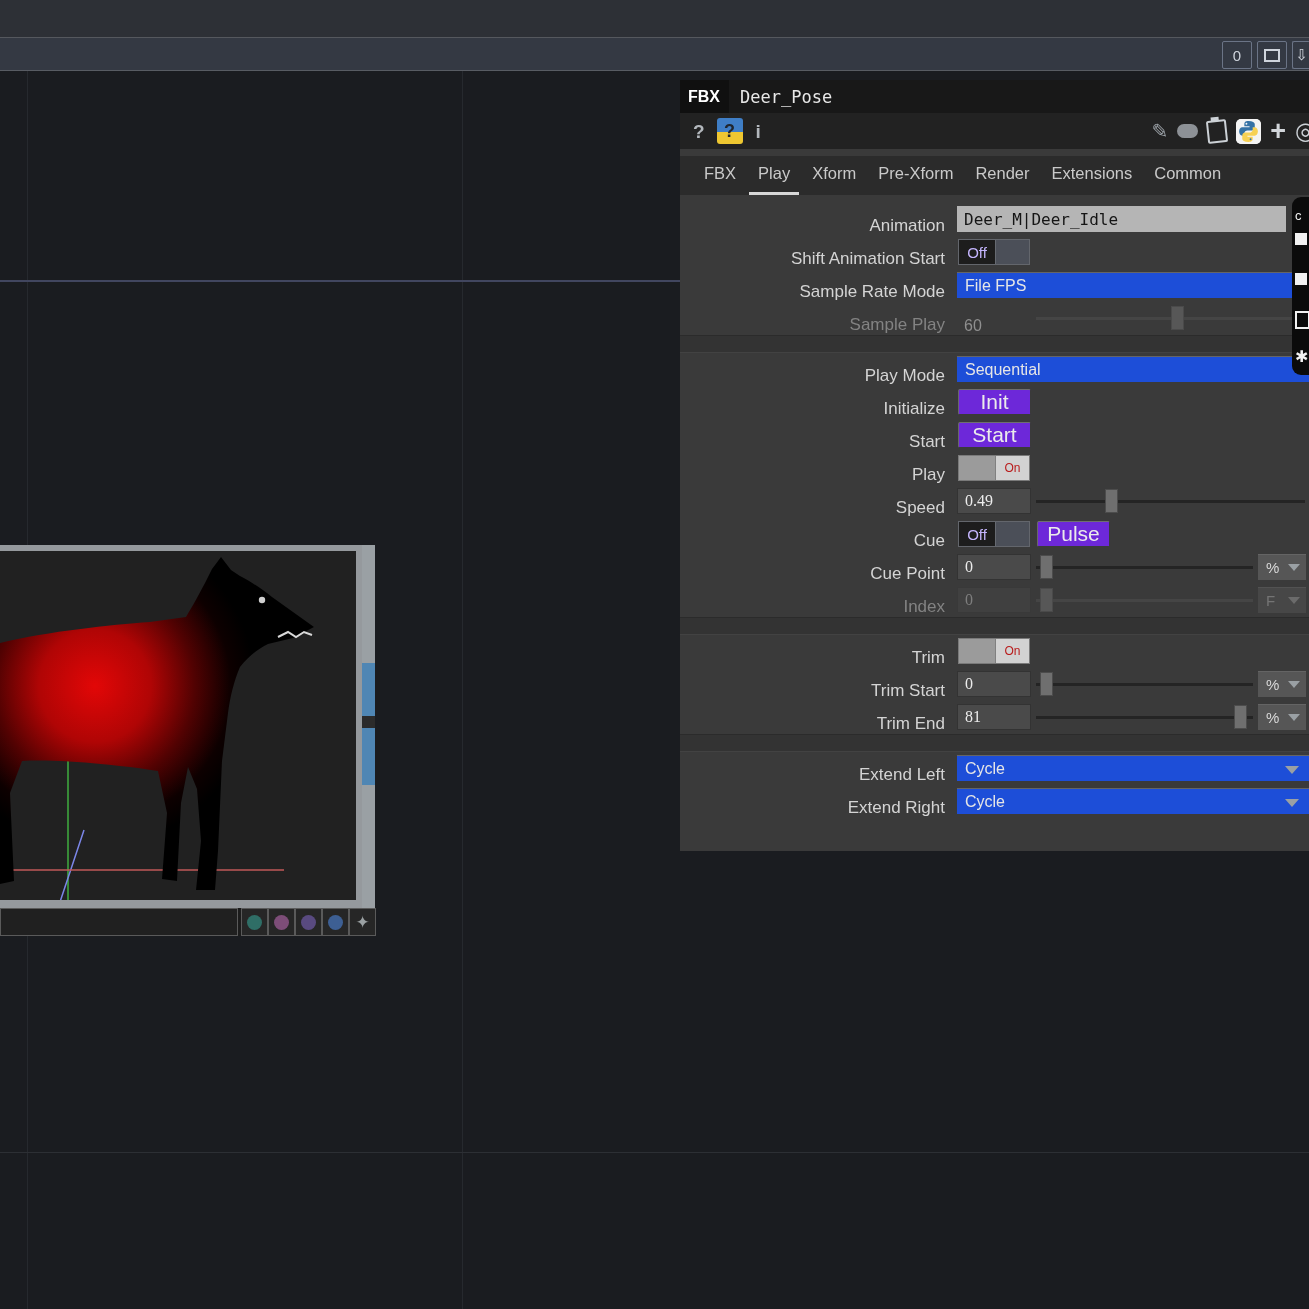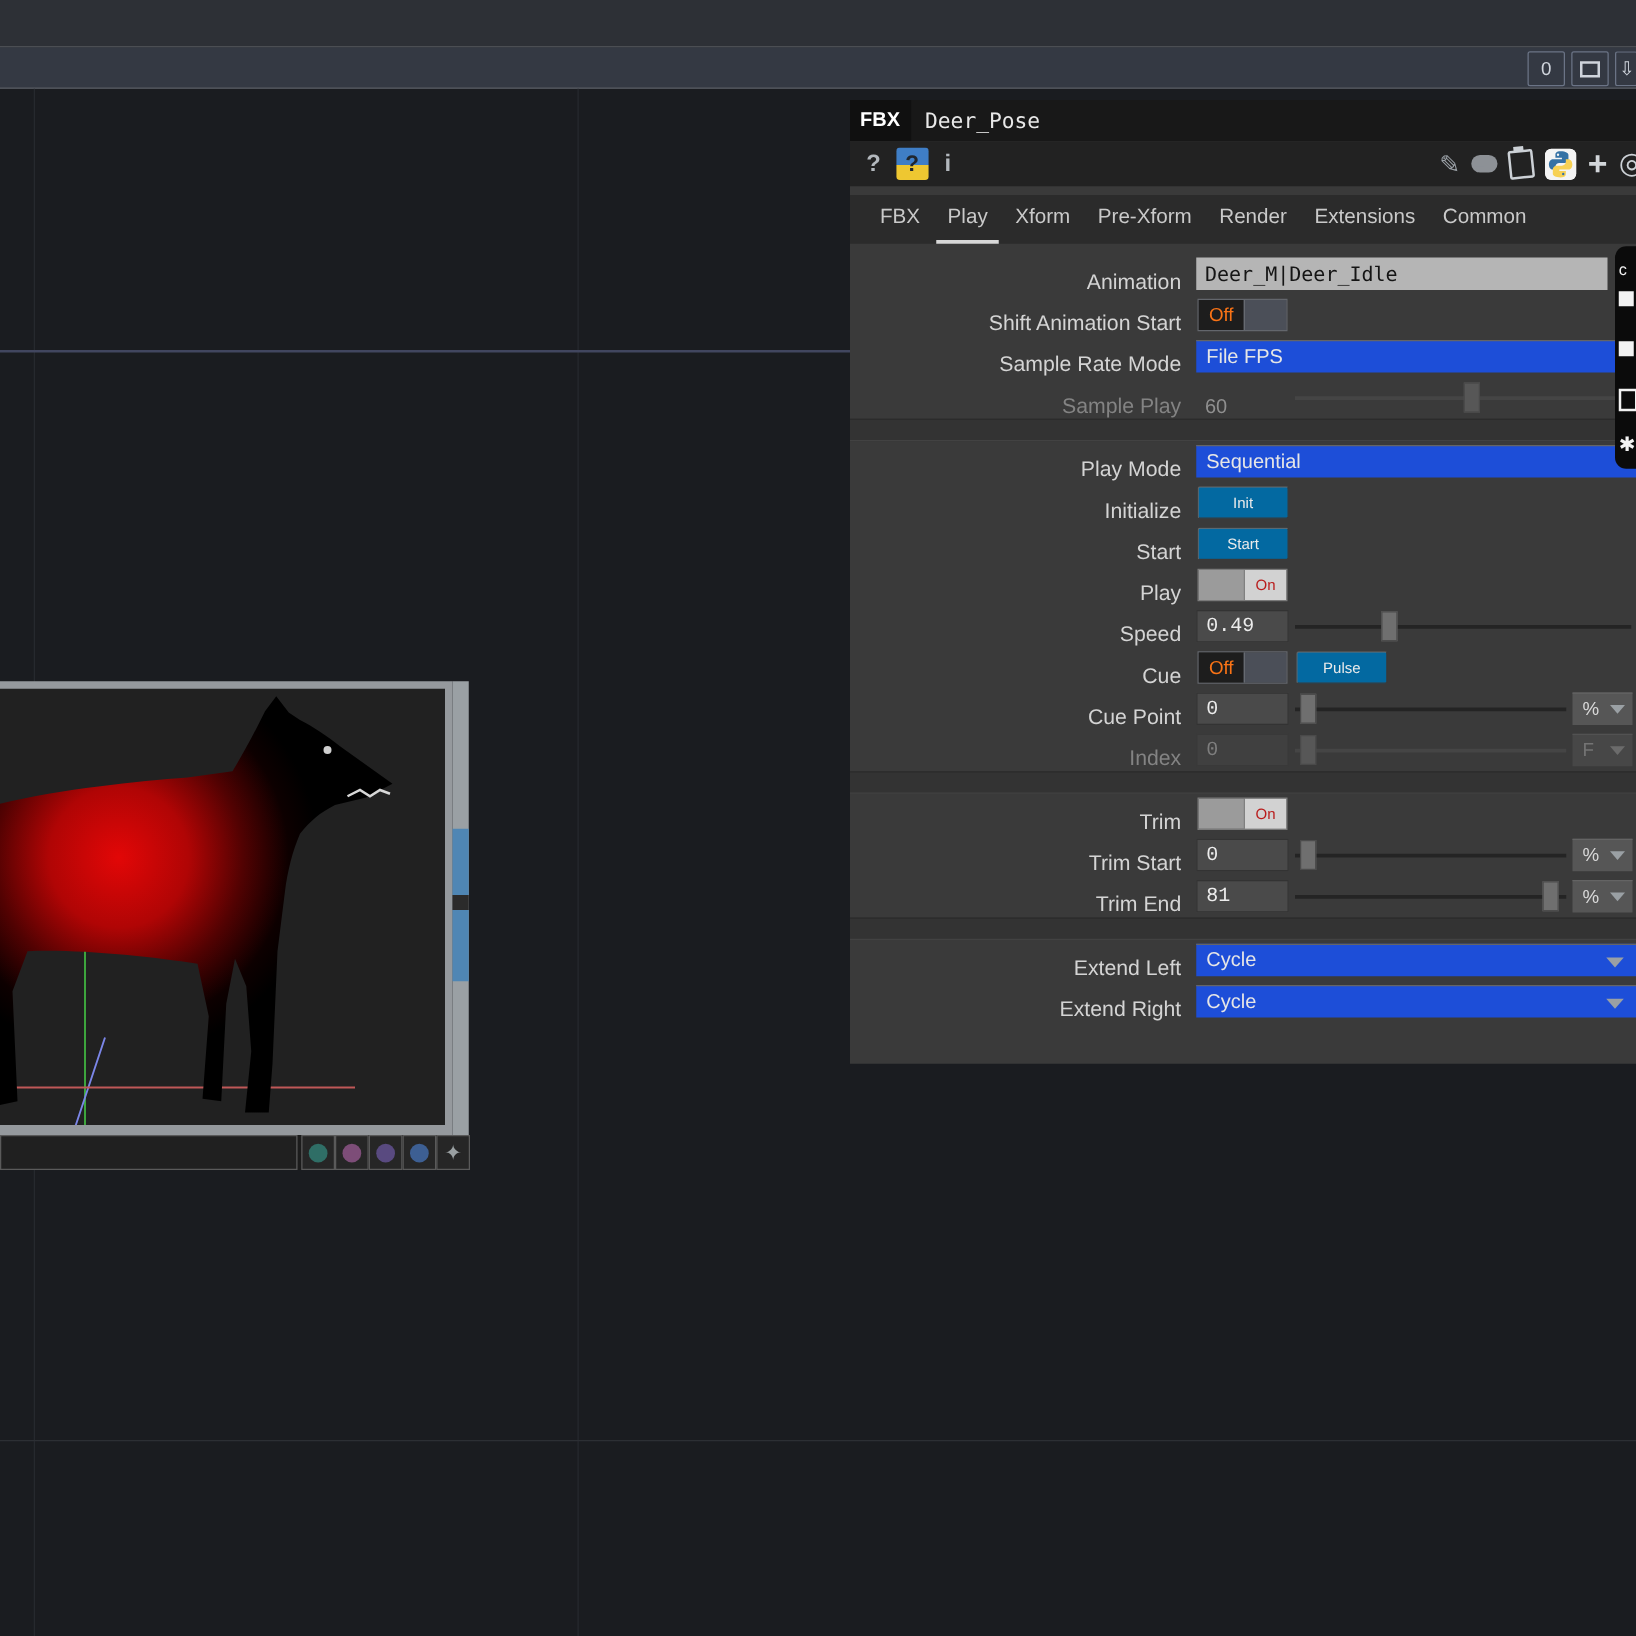--- a/index.html
+++ b/index.html
@@ -68,37 +68,37 @@
 
   .strfield{position:absolute;left:277px;top:3px;width:329px;height:26px;background:#b5b5b5;
             color:#151515;font-family:"DejaVu Sans Mono",monospace;font-size:16px;
             display:flex;align-items:center;padding-left:7px;box-sizing:border-box}
   .ddfield{position:absolute;left:277px;top:3px;width:352px;height:26px;background:#1d4ed8;
            border-top:1px solid #656565;color:#e6e6e6;font-size:16px;
            display:flex;align-items:center;padding-left:8px;box-sizing:border-box}
   .ddarrow{position:absolute;right:10px;top:10px;width:0;height:0;
            border-left:7px solid transparent;border-right:7px solid transparent;border-top:8px solid #9aa0a4}
   .numfield{position:absolute;left:277px;top:3px;width:74px;height:26px;background:#4a4a4a;border:1px solid #333333;
-            color:#ececec;font-family:Liberation Mono, monospace;font-size:16px;
+            color:#ececec;font-family:Liberation Serif, serif;font-size:16px;
             display:flex;align-items:center;padding-left:7px;box-sizing:border-box}
   .prow.dim .numfield{background:#404040;color:#7e7e7e;border-color:#393939}
   .numplain{position:absolute;left:284px;color:#8f8f8f;font-family:Liberation Sans, sans-serif;font-size:16px}
 
   .toggleoff{position:absolute;left:278px;top:3px;width:72px;height:26px;border:1px solid #63666c;
              box-sizing:border-box;display:flex}
-  .toggleoff .t-lab{width:36px;background:#1d1d1d;color:#f97316;font-size:15px;display:flex;align-items:center;justify-content:center}
+  .toggleoff .t-lab{width:36px;background:#1d1d1d;color:#c4b5fd;font-size:15px;display:flex;align-items:center;justify-content:center}
   .toggleoff .t-knob{flex:1;background:#4b4f58;border-left:1px solid #666a71}
   .toggleon{position:absolute;left:278px;top:3px;width:72px;height:26px;border:1px solid #7a7a7a;
             box-sizing:border-box;display:flex}
   .toggleon .t-knob{width:36px;background:#9b9b9b;border-right:1px solid #808080}
   .toggleon .t-lab{flex:1;background:#d2d2d2;color:#b91c1c;font-size:12px;display:flex;align-items:center;justify-content:center}
 
-  .pbtn{position:absolute;left:278px;top:3px;width:73px;height:26px;background:#0369a1;
+  .pbtn{position:absolute;left:278px;top:3px;width:73px;height:26px;background:#6d28d9;
         border:1px solid #3a3a3a;border-top-color:#6f6f6f;border-left-color:#686868;border-radius:2px;
-        color:#ebebeb;font-size:12px;display:flex;align-items:center;justify-content:center;box-sizing:border-box}
+        color:#ebebeb;font-size:21px;display:flex;align-items:center;justify-content:center;box-sizing:border-box}
   .pbtn.pulse{left:357px}
 
   .slider{position:absolute;left:356px;top:0;height:33px}
   .slider .track{position:absolute;left:0;top:15px;height:3px;width:100%;background:#242424}
   .slider .knob{position:absolute;top:4px;width:13px;height:24px;background:#6f6f6f;border:1px solid #4c4c4c;box-sizing:border-box}
   .prow.dim .slider .track{background:#454545}
   .prow.dim .slider .knob{background:#575757;border-color:#4a4a4a}
   .unitbox{position:absolute;left:578px;top:3px;width:48px;height:26px;background:#565656;border-top:1px solid #646464;
            color:#d8d8d8;font-size:15px;display:flex;align-items:center;padding-left:8px;box-sizing:border-box}
   .unitbox .ua2{position:absolute;right:6px;top:9px;width:0;height:0;

